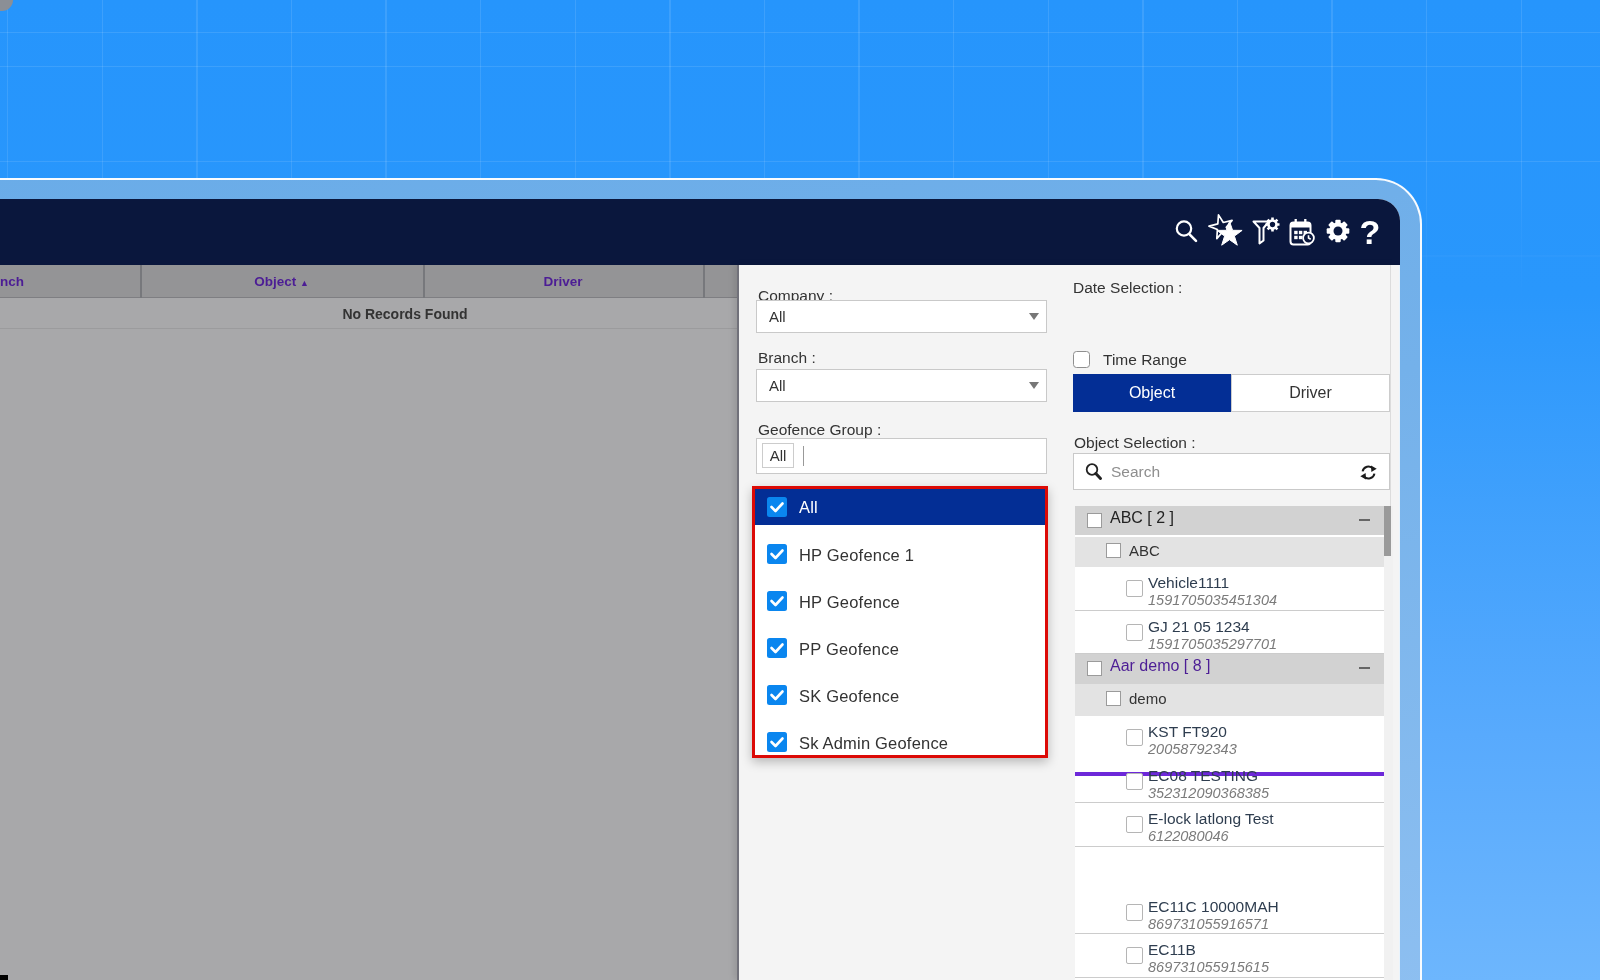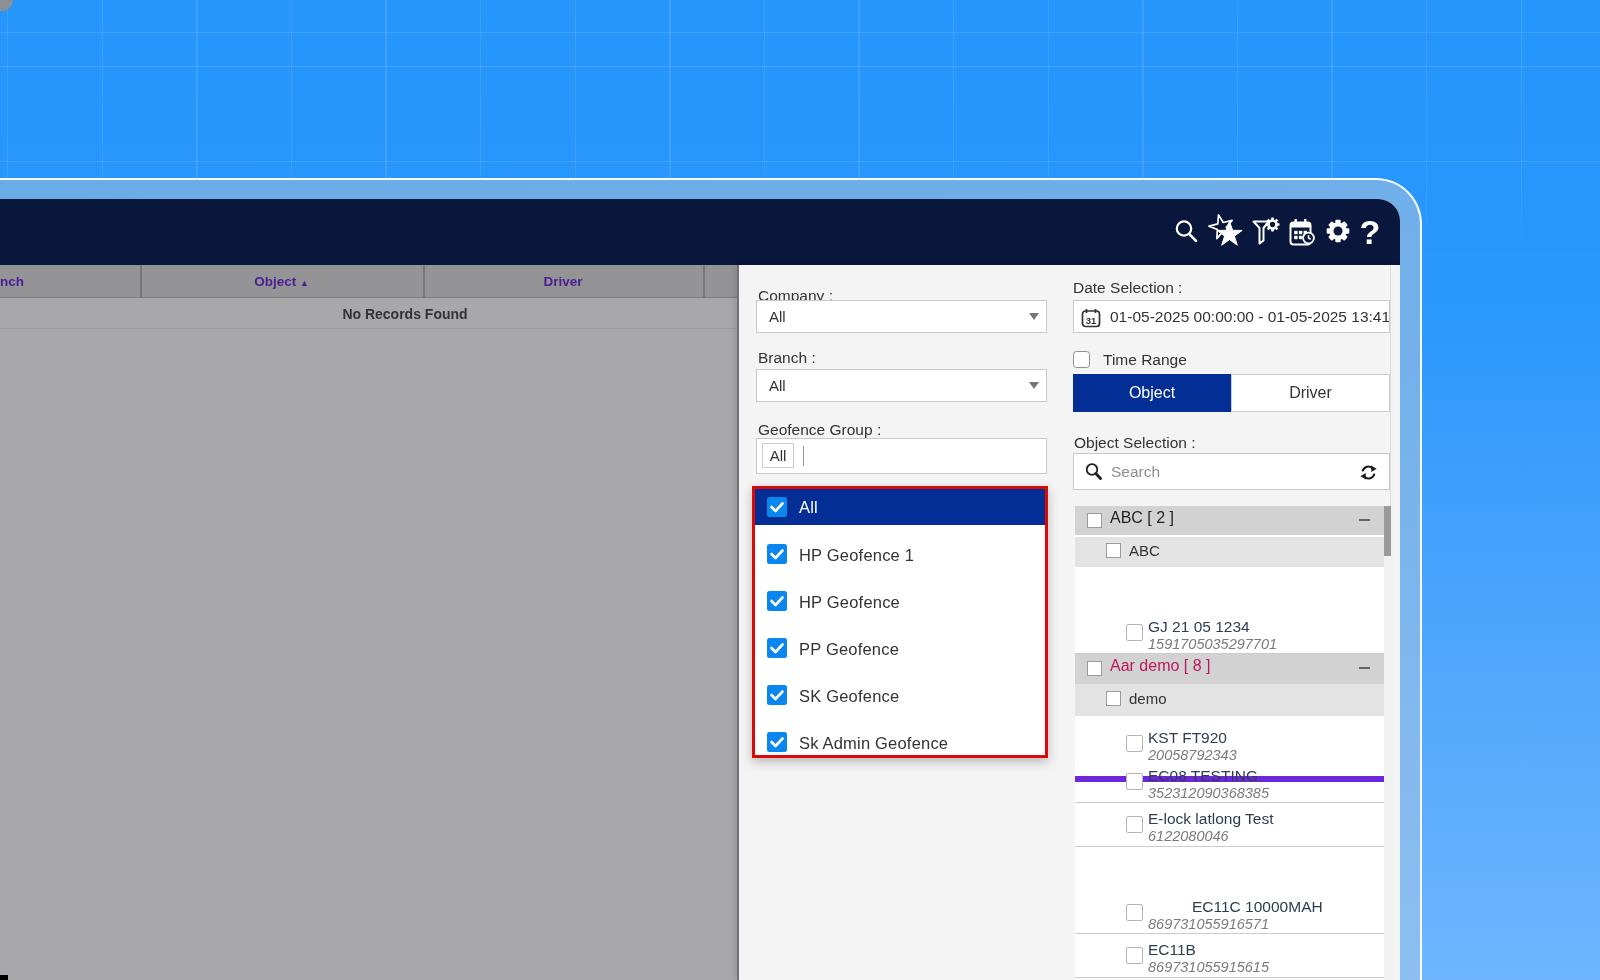--- a/index.html
+++ b/index.html
@@ -148,29 +148,20 @@
       <div style="position:absolute; left:12px; top:0; line-height:31px; font-size:15px; color:#333;">All</div>
       <div class="caret" style="left:272px; top:12px;"></div>
     </div>
     <div class="lbl" style="left:19px; top:156px;">Geofence Group :</div>
     <div class="box" style="left:17px; top:173px; width:291px; height:36px;">
       <div style="position:absolute; left:5px; top:4px; width:32px; height:25px; border:1px solid #ccc; text-align:center; line-height:23px; font-size:15px; color:#333;">All</div>
       <div style="position:absolute; left:46px; top:7px; width:1px; height:20px; background:#999;"></div>
     </div>
 
     <div class="lbl" style="left:334px; top:14px;">Date Selection :</div>
-    <div class="box" style="left:334px; top:35px; width:317px; height:33px; overflow:hidden;">
-      <svg style="position:absolute; left:7px; top:6.5px;" width="20" height="20" viewBox="0 0 20 20">
-        <rect x="1.5" y="3" width="17" height="15.5" rx="3" fill="none" stroke="#333" stroke-width="1.7"></rect>
-        <line x1="5.5" y1="1" x2="5.5" y2="5" stroke="#333" stroke-width="1.7"></line>
-        <line x1="14.5" y1="1" x2="14.5" y2="5" stroke="#333" stroke-width="1.7"></line>
-        <text x="10" y="15.5" font-size="9.5" font-weight="bold" fill="#333" text-anchor="middle" font-family="Liberation Sans">31</text>
-      </svg>
-      <div style="position:absolute; left:36px; top:0; line-height:31px; font-size:15.5px; color:#333; white-space:nowrap;">01-05-2025 00:00:00 - 01-05-2025 13:41</div>
-    </div>
     <div style="position:absolute; left:334px; top:86px; width:17px; height:17px; background:#fff; border:1.6px solid #8f8f8f; border-radius:3.5px;"></div>
     <div class="lbl" style="left:364px; top:86px;">Time Range</div>
     <div style="position:absolute; left:334px; top:109px; width:158px; height:38px; background:#032e95; color:#fff; text-align:center; line-height:38px; font-size:16px;">Object</div>
     <div style="position:absolute; left:492px; top:109px; width:159px; height:38px; background:#fff; border:1px solid #ccc; color:#333; text-align:center; line-height:36px; font-size:16px;">Driver</div>
 
     <div class="lbl" style="left:335px; top:169px;">Object Selection :</div>
     <div class="box" style="left:334px; top:188px; width:317px; height:37px;">
       <svg style="position:absolute; left:10px; top:8px;" width="20" height="20" viewBox="0 0 20 20">
         <circle cx="8" cy="7.5" r="5.3" fill="none" stroke="#222" stroke-width="1.8"></circle>
         <line x1="11.8" y1="11.5" x2="16.5" y2="16.5" stroke="#222" stroke-width="3" stroke-linecap="round"></line>
@@ -188,53 +179,58 @@
 
       <div class="lrow" style="top:0; height:29px; background:#d2d2d2;">
         <div class="g-cb" style="left:12px; top:7px;"></div>
         <div class="iname" style="left:35px; top:3px; color:#222; font-size:16px;">ABC [ 2 ]</div>
         <div class="minus" style="left:284px; top:13px;"></div>
       </div>
       <div class="lrow" style="top:31px; height:30px; background:#e3e3e3;">
         <div class="g-cb" style="left:31px; top:6px;"></div>
         <div class="iname" style="left:54px; top:5px; color:#333; font-size:15px;">ABC</div>
       </div>
+      <div class="lrow" style="top:61px; height:44px; border-bottom:1px solid #ccc;">
+        <div class="i-cb" style="left:51px; top:13px;"></div>
+        <div class="iname" style="left:73px; top:7px;">Vehicle1111</div>
+        <div class="iid" style="left:73px; top:25px;">1591705035451304</div>
+      </div>
       <div class="lrow" style="top:105px; height:43px; border-bottom:1px solid #ccc;">
         <div class="i-cb" style="left:51px; top:13px;"></div>
         <div class="iname" style="left:73px; top:7px;">GJ 21 05 1234</div>
         <div class="iid" style="left:73px; top:25px;">1591705035297701</div>
       </div>
 
       <div class="lrow" style="top:148px; height:30px; background:#d2d2d2;">
         <div class="g-cb" style="left:12px; top:7px;"></div>
-        <div class="iname" style="left:35px; top:3px; color:#be185d; font-size:16px;">Aar demo [ 8 ]</div>
+        <div class="iname" style="left:35px; top:3px; color:#4c1d95; font-size:16px;">Aar demo [ 8 ]</div>
         <div class="minus" style="left:284px; top:13px;"></div>
       </div>
       <div class="lrow" style="top:178px; height:32px; background:#e3e3e3;">
         <div class="g-cb" style="left:31px; top:7px;"></div>
         <div class="iname" style="left:54px; top:6px; color:#333; font-size:15px;">demo</div>
       </div>
-      <div class="lrow" style="top:216px; height:60px; border-bottom:6px solid #6d28d9;">
+      <div class="lrow" style="top:210px; height:60px; border-bottom:4px solid #6d28d9;">
         <div class="i-cb" style="left:51px; top:13px;"></div>
         <div class="iname" style="left:73px; top:7px;">KST FT920</div>
         <div class="iid" style="left:73px; top:25px;">20058792343</div>
       </div>
       <div class="lrow" style="top:254px; height:43px; border-bottom:1px solid #ccc;">
         <div class="i-cb" style="left:51px; top:13px;"></div>
         <div class="iname" style="left:73px; top:7px;">EC08 TESTING</div>
         <div class="iid" style="left:73px; top:25px;">352312090368385</div>
       </div>
       <div class="lrow" style="top:297px; height:44px; border-bottom:1px solid #ccc;">
         <div class="i-cb" style="left:51px; top:13px;"></div>
         <div class="iname" style="left:73px; top:7px;">E-lock latlong Test</div>
         <div class="iid" style="left:73px; top:25px;">6122080046</div>
       </div>
       <div class="lrow" style="top:385px; height:43px; border-bottom:1px solid #ccc;">
         <div class="i-cb" style="left:51px; top:13px;"></div>
-        <div class="iname" style="left:73px; top:7px;margin-left:44px;">EC11C 10000MAH</div>
+        <div class="iname" style="left:73px; top:7px;">EC11C 10000MAH</div>
         <div class="iid" style="left:73px; top:25px;">869731055916571</div>
       </div>
       <div class="lrow" style="top:428px; height:44px; border-bottom:1px solid #ccc;">
         <div class="i-cb" style="left:51px; top:13px;"></div>
         <div class="iname" style="left:73px; top:7px;">EC11B</div>
         <div class="iid" style="left:73px; top:25px;">869731055915615</div>
       </div>
 
       <div style="position:absolute; left:309px; top:0; width:9px; height:474px; background:#f1f1f1;"></div>
       <div style="position:absolute; left:309px; top:0; width:7px; height:50px; background:#9a9a9a;"></div>

